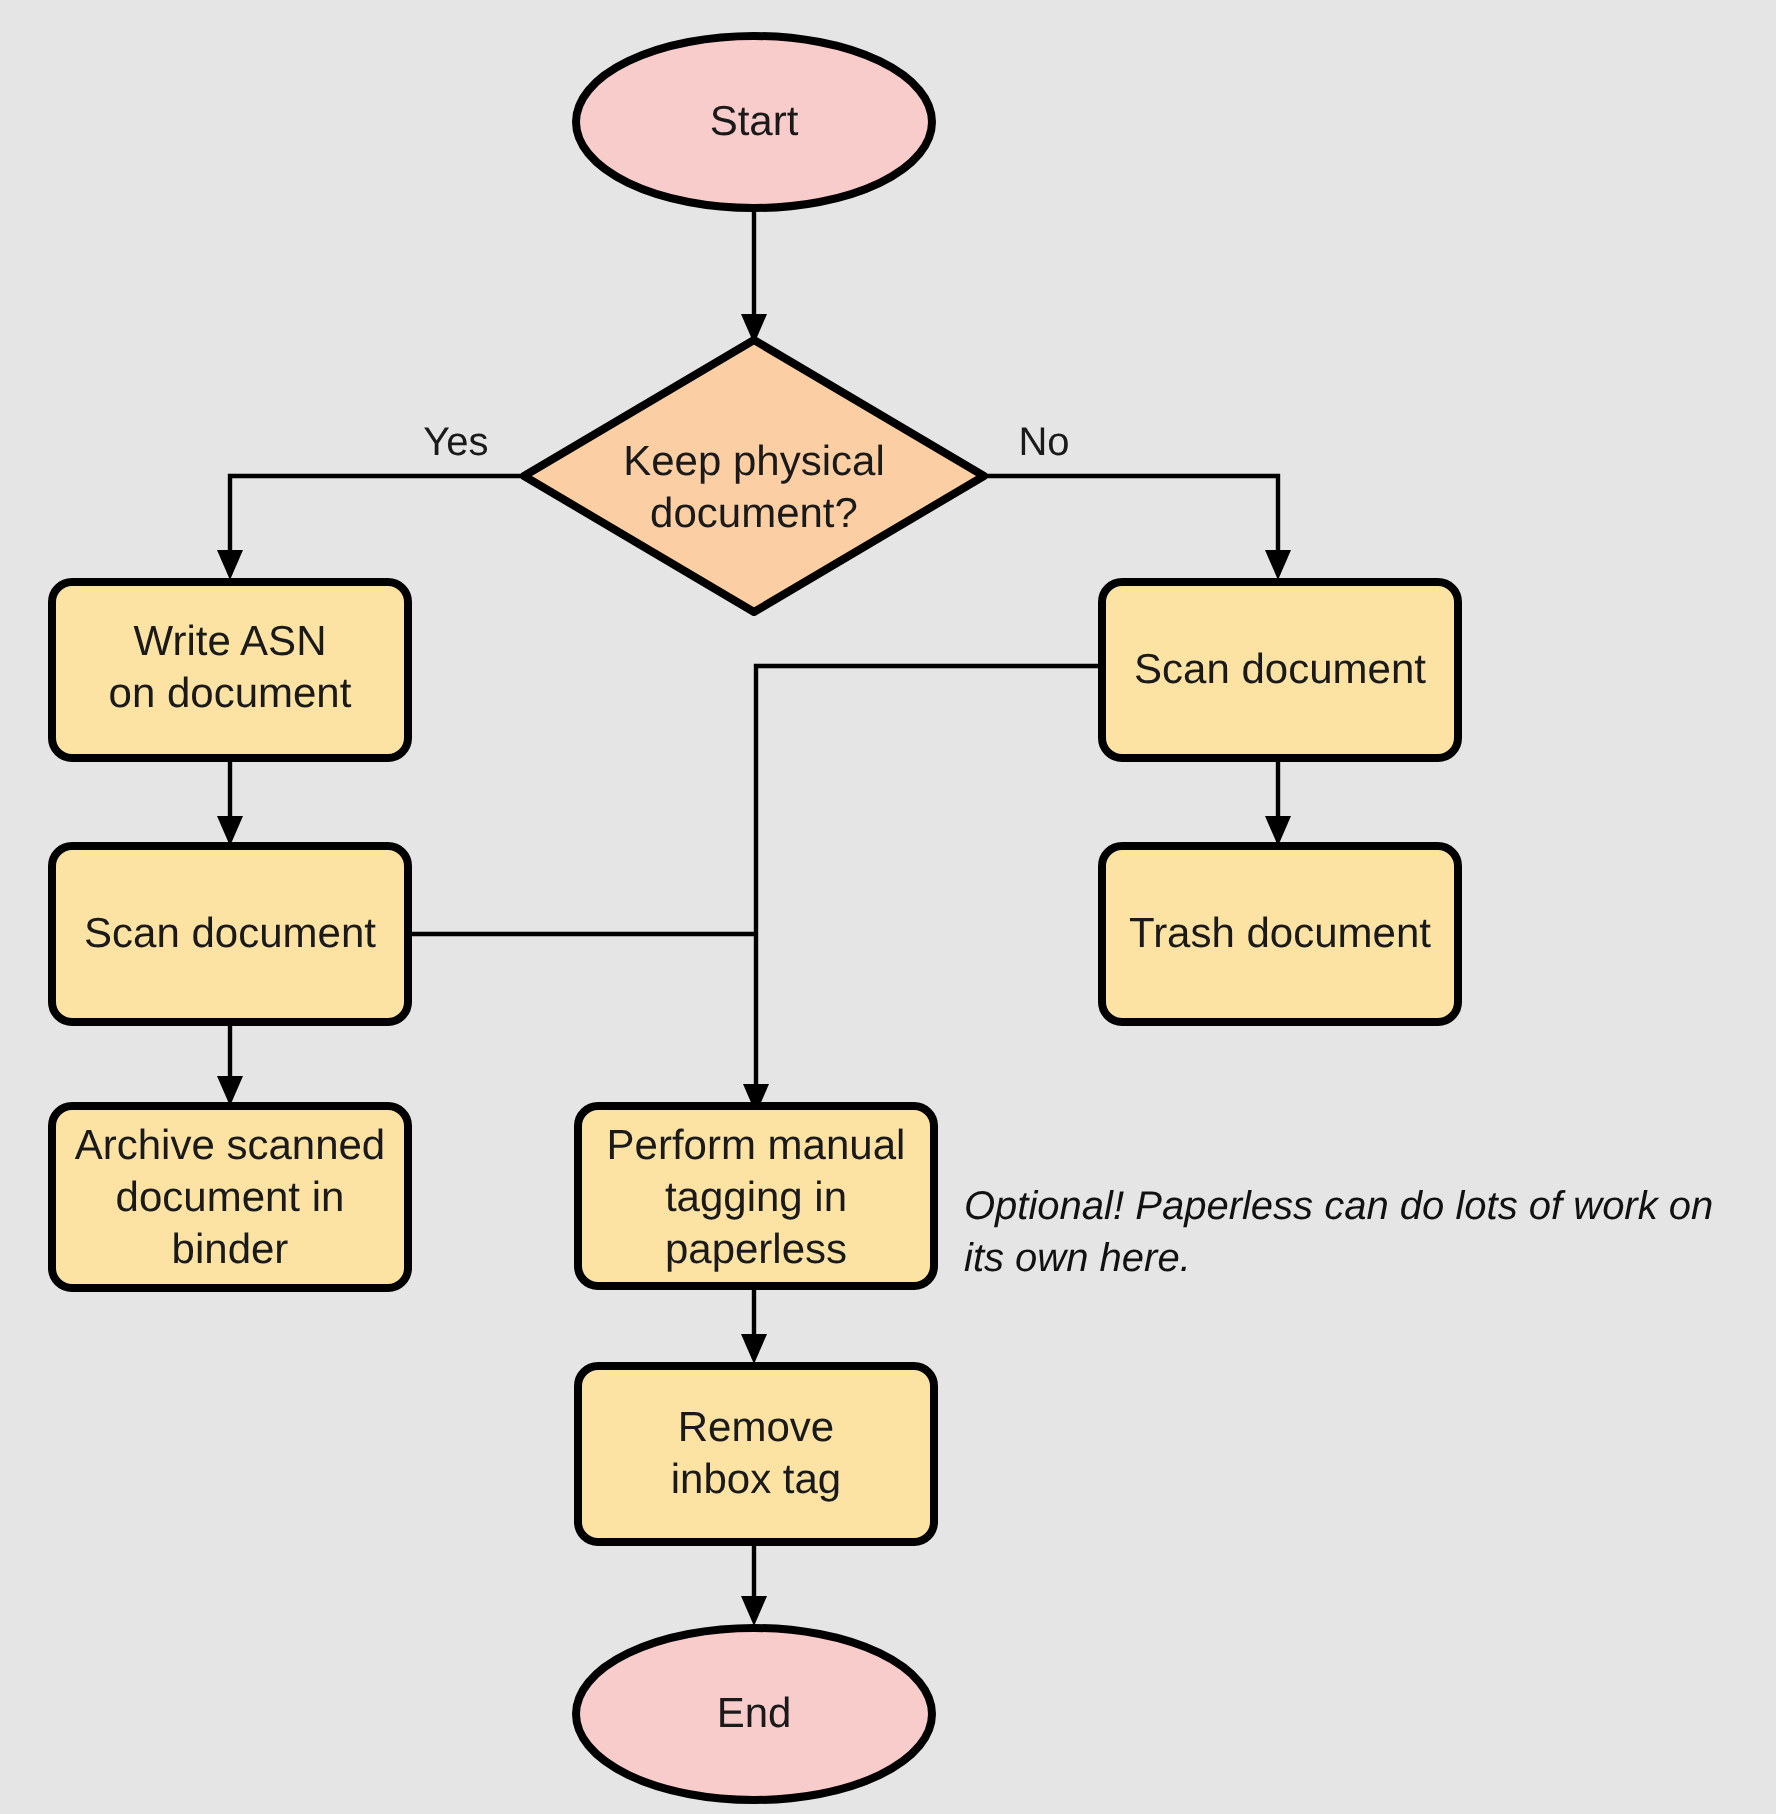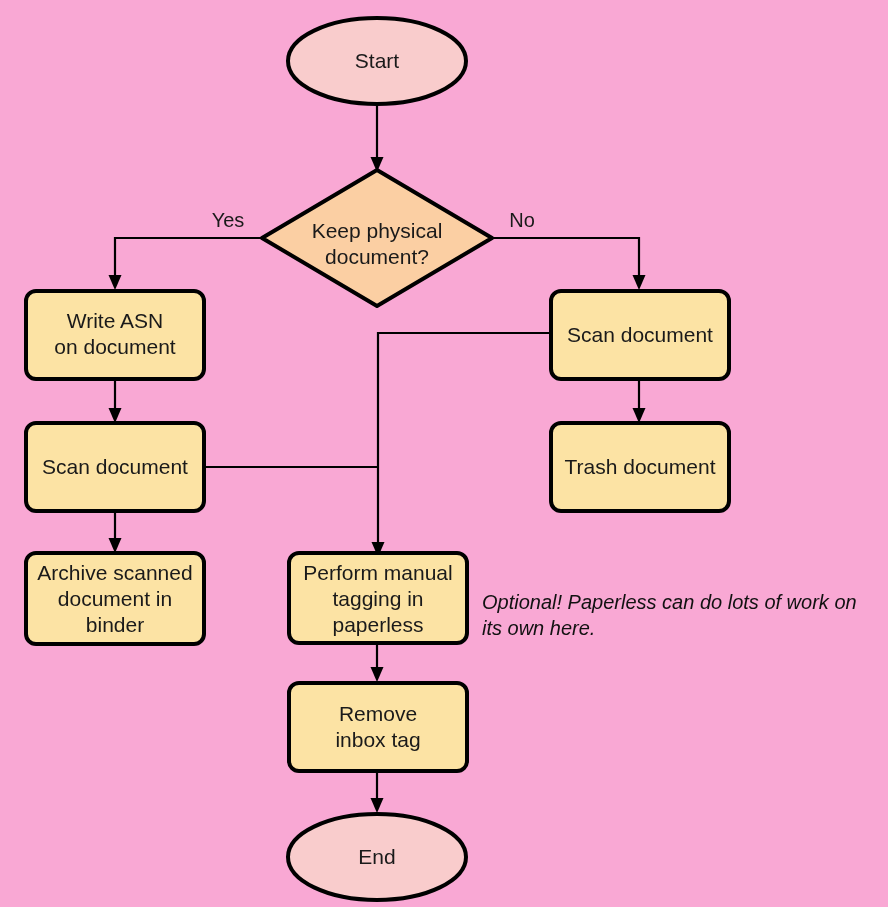--- a/index.html
+++ b/index.html
@@ -10,21 +10,21 @@
   body {
     width: 888px;
     height: 907px;
     font-family: "Liberation Sans", sans-serif;
     overflow: hidden;
   }
   #flowchart-root {
     position: relative;
     width: 888px;
     height: 907px;
-    background: #f9a8d4;
+    background: #e5e5e5;
   }
   svg.flow {
     display: block;
     width: 888px;
     height: 907px;
   }
   .node-shape {
     stroke: #000000;
     stroke-width: 4;
     stroke-linejoin: round;

